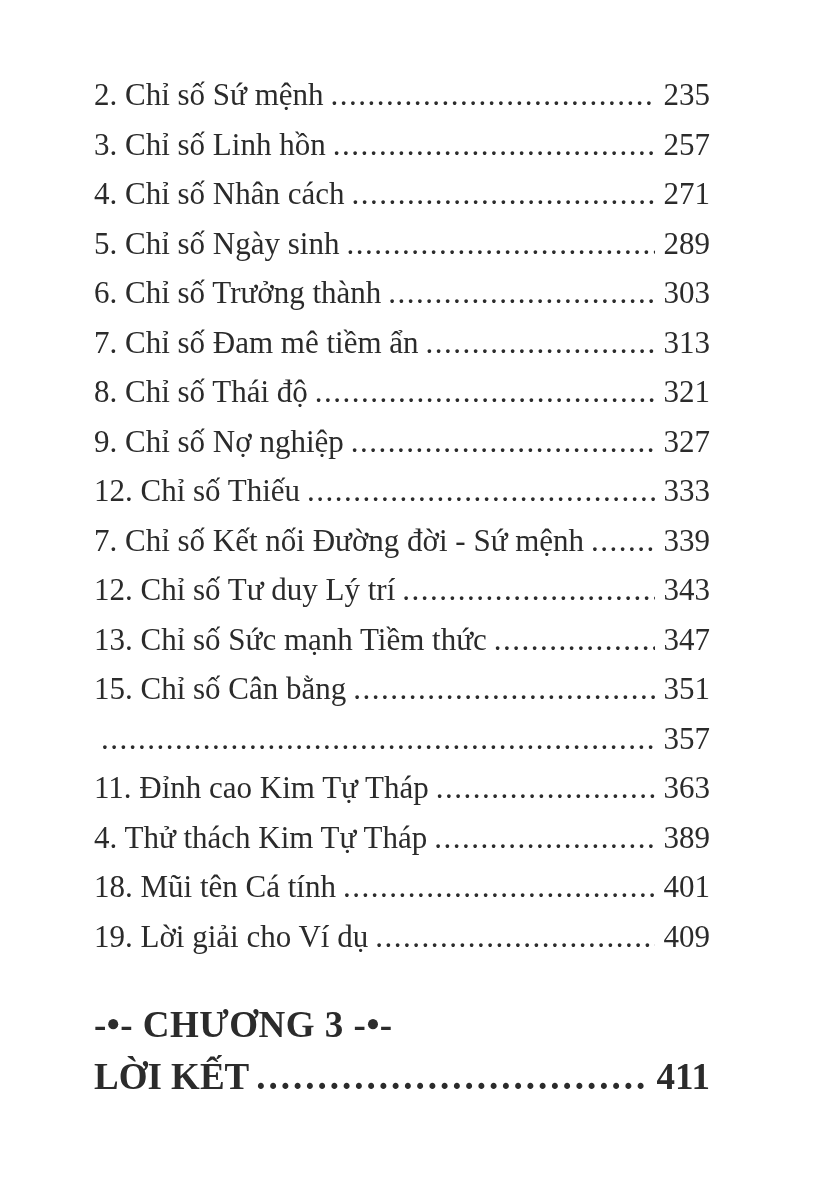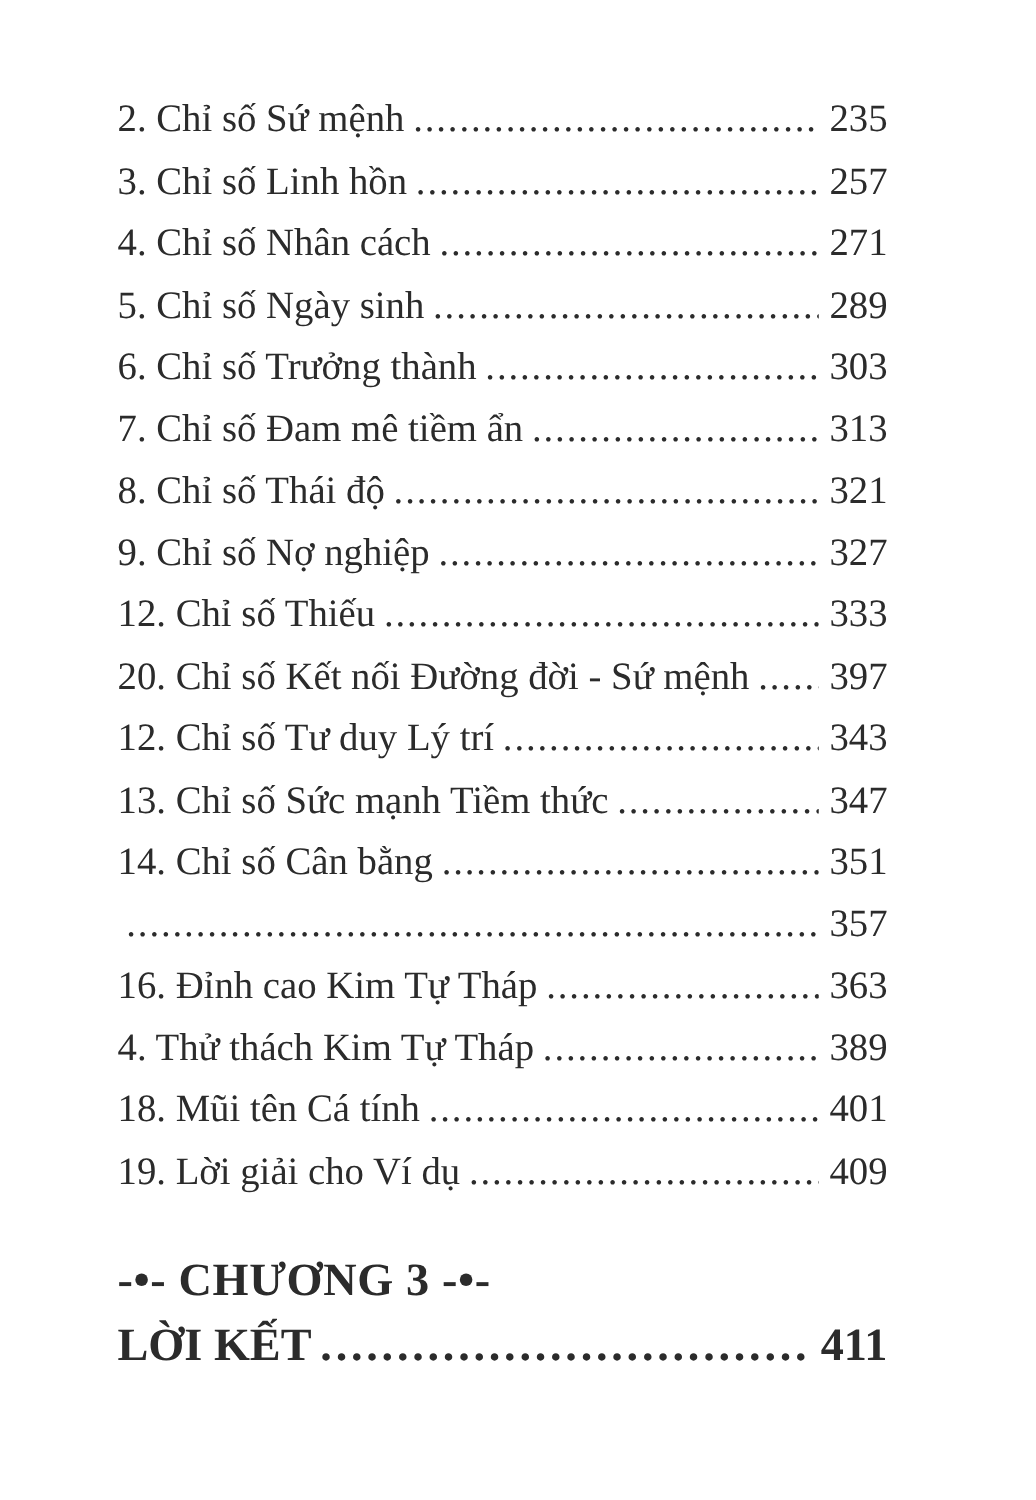--- a/index.html
+++ b/index.html
@@ -128,50 +128,50 @@
       <span class="toc-page">327</span>
     </li>
 
     <li class="toc-item">
       <span class="toc-label">12. Chỉ số Thiếu</span>
       <span class="leader"></span>
       <span class="toc-page">333</span>
     </li>
 
     <li class="toc-item">
-      <span class="toc-label">20. Chỉ số Kết nối Đường đời - Sứ mệnh</span>
-      <span class="leader"></span>
-      <span class="toc-page">397</span>
+      <span class="toc-label">7. Chỉ số Kết nối Đường đời - Sứ mệnh</span>
+      <span class="leader"></span>
+      <span class="toc-page">339</span>
     </li>
 
     <li class="toc-item">
       <span class="toc-label">12. Chỉ số Tư duy Lý trí</span>
       <span class="leader"></span>
       <span class="toc-page">343</span>
     </li>
 
     <li class="toc-item">
       <span class="toc-label">13. Chỉ số Sức mạnh Tiềm thức</span>
       <span class="leader"></span>
       <span class="toc-page">347</span>
     </li>
 
     <li class="toc-item">
-      <span class="toc-label">14. Chỉ số Cân bằng</span>
+      <span class="toc-label">15. Chỉ số Cân bằng</span>
       <span class="leader"></span>
       <span class="toc-page">351</span>
     </li>
 
     <li class="toc-item">
       <span class="leader"></span>
       <span class="toc-page">357</span>
     </li>
 
     <li class="toc-item">
-      <span class="toc-label">16. Đỉnh cao Kim Tự Tháp</span>
+      <span class="toc-label">11. Đỉnh cao Kim Tự Tháp</span>
       <span class="leader"></span>
       <span class="toc-page">363</span>
     </li>
 
     <li class="toc-item">
       <span class="toc-label">4. Thử thách Kim Tự Tháp</span>
       <span class="leader"></span>
       <span class="toc-page">389</span>
     </li>
 

